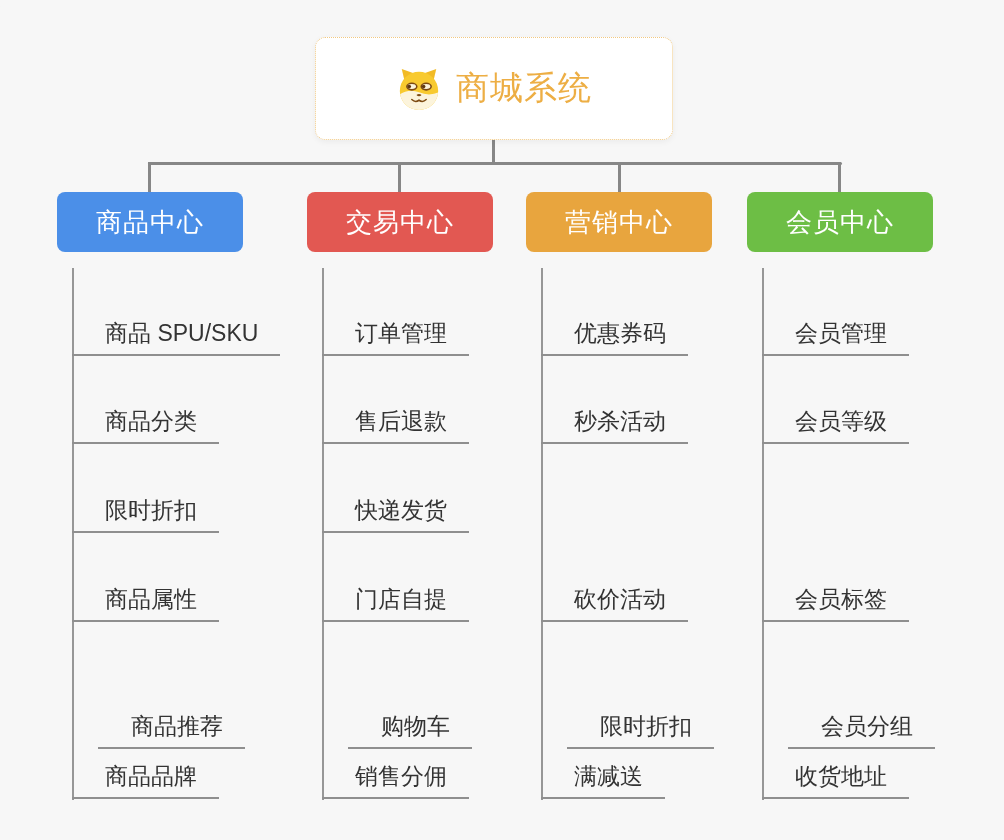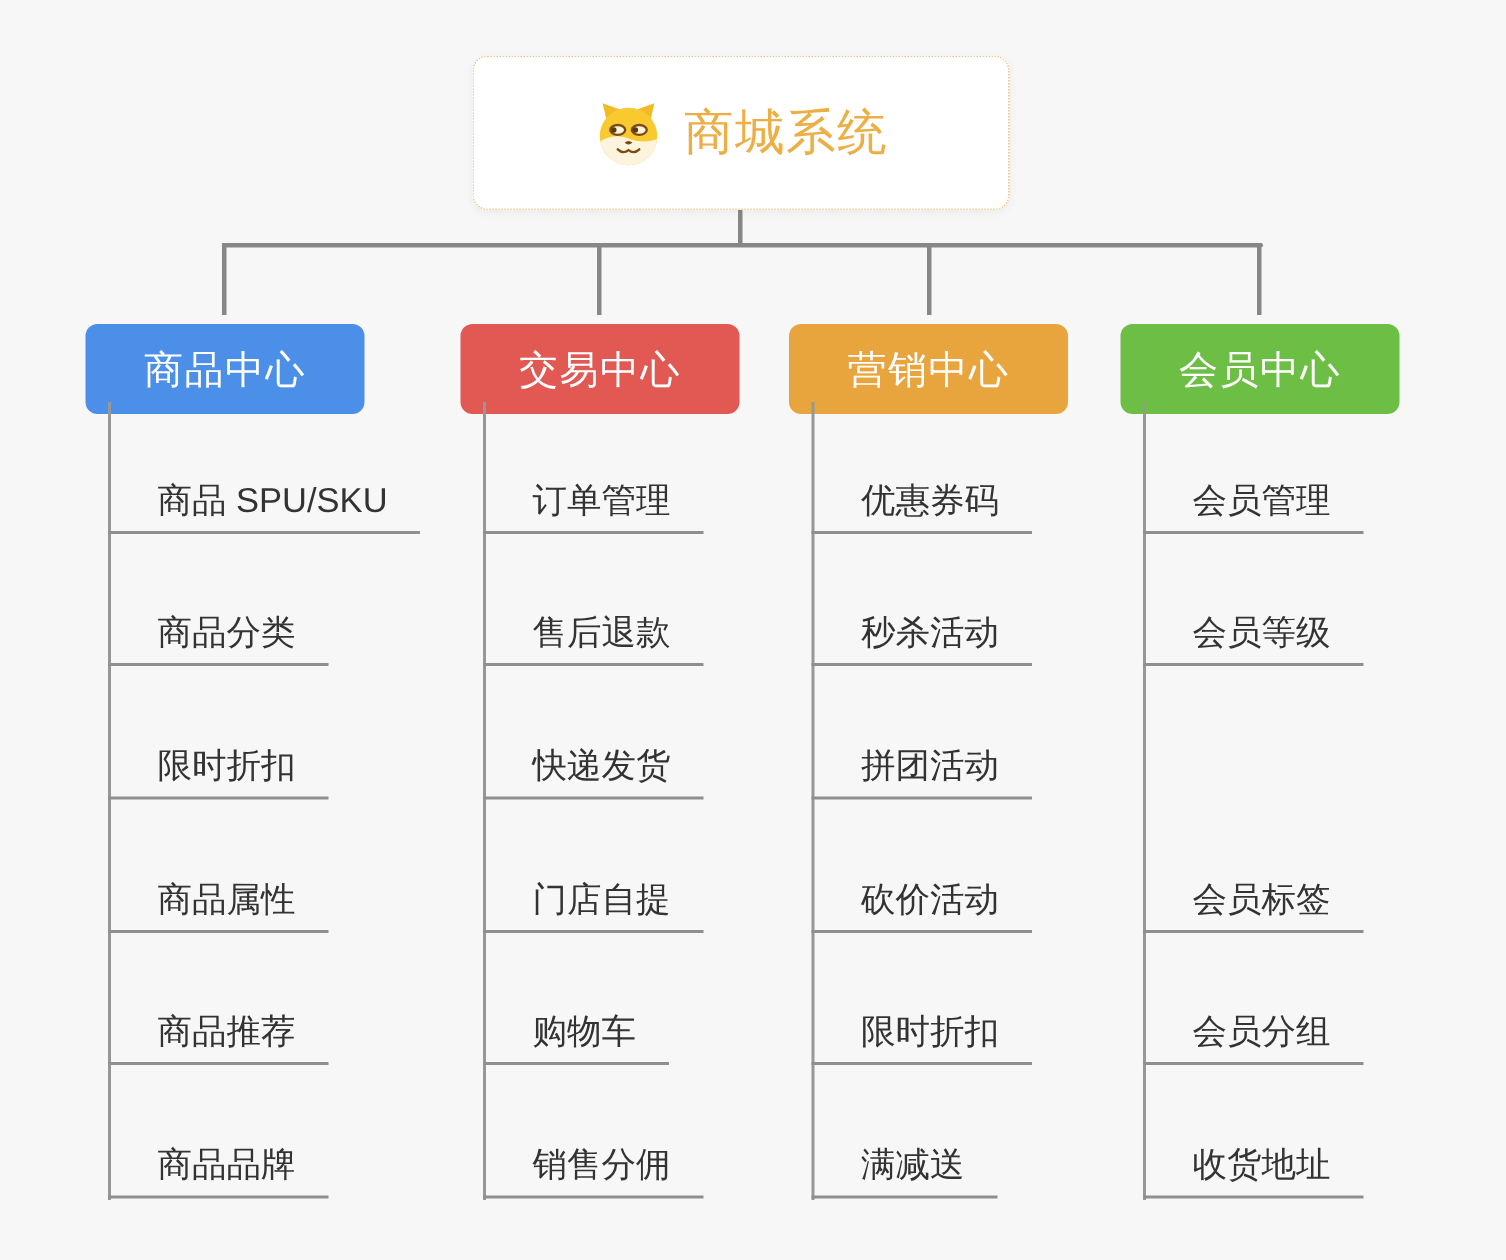--- a/index.html
+++ b/index.html
@@ -15,27 +15,27 @@
 
   
   .root-node{position:absolute;left:315px;top:37px;width:358px;height:103px;background:#ffffff;
     border:1px dotted #F2C982;border-radius:10px;box-shadow:0 2px 6px rgba(0,0,0,0.05);
     display:flex;align-items:center;justify-content:center;gap:14px;box-sizing:border-box;cursor:pointer;}
   .root-title{font-size:33px;color:#EDAE44;letter-spacing:1px;white-space:nowrap;}
   .doge{display:flex;align-items:center;}
 
   
   .branch{position:absolute;top:0;width:240px;height:840px;}
-  .branch-box{position:absolute;top:216px;left:0;width:186px;height:60px;border-radius:8px;
+  .branch-box{position:absolute;top:192px;left:0;width:186px;height:60px;border-radius:8px;
     display:flex;align-items:center;justify-content:center;color:#ffffff;font-size:26px;
     letter-spacing:1px;cursor:pointer;white-space:nowrap;}
   .spine{position:absolute;left:15px;top:268px;width:2px;height:532px;background:#979797;}
   .node{position:absolute;left:15px;font-size:23px;line-height:32px;color:#333333;
     padding:0 22px 5px 33px;border-bottom:2px solid #8f8f8f;white-space:nowrap;cursor:pointer;}
-  .t0{top:317px;} .t1{top:405px;} .t2{top:494px;} .t3{top:583px;} .t4{top:671px;} .t5{top:760px;}
+  .t0{top:317px;} .t1{top:405px;} .t2{top:494px;} .t3{top:583px;} .t4{top:710px;margin-left:26px;} .t5{top:760px;}
 </style>
 </head>
 <body>
 
 <div class="canvas">
 
   <div class="conn trunk"></div>
   <div class="conn hbar"></div>
   <div class="conn drop drop-0"></div>
   <div class="conn drop drop-1"></div>
@@ -85,21 +85,20 @@
     <div class="node t3">门店自提</div>
     <div class="node t4">购物车</div>
     <div class="node t5">销售分佣</div>
   </div>
 
   <div class="branch" style="left:526px;">
     <div class="branch-box" style="background-color: rgb(232, 165, 62);">营销中心</div>
     <div class="spine"></div>
     <div class="node t0">优惠券码</div>
     <div class="node t1">秒杀活动</div>
-    <div class="node t2">拼团活动</div>
     <div class="node t3">砍价活动</div>
     <div class="node t4">限时折扣</div>
     <div class="node t5">满减送</div>
   </div>
 
   <div class="branch" style="left:747px;">
     <div class="branch-box" style="background-color: rgb(109, 190, 69);">会员中心</div>
     <div class="spine"></div>
     <div class="node t0">会员管理</div>
     <div class="node t1">会员等级</div>

